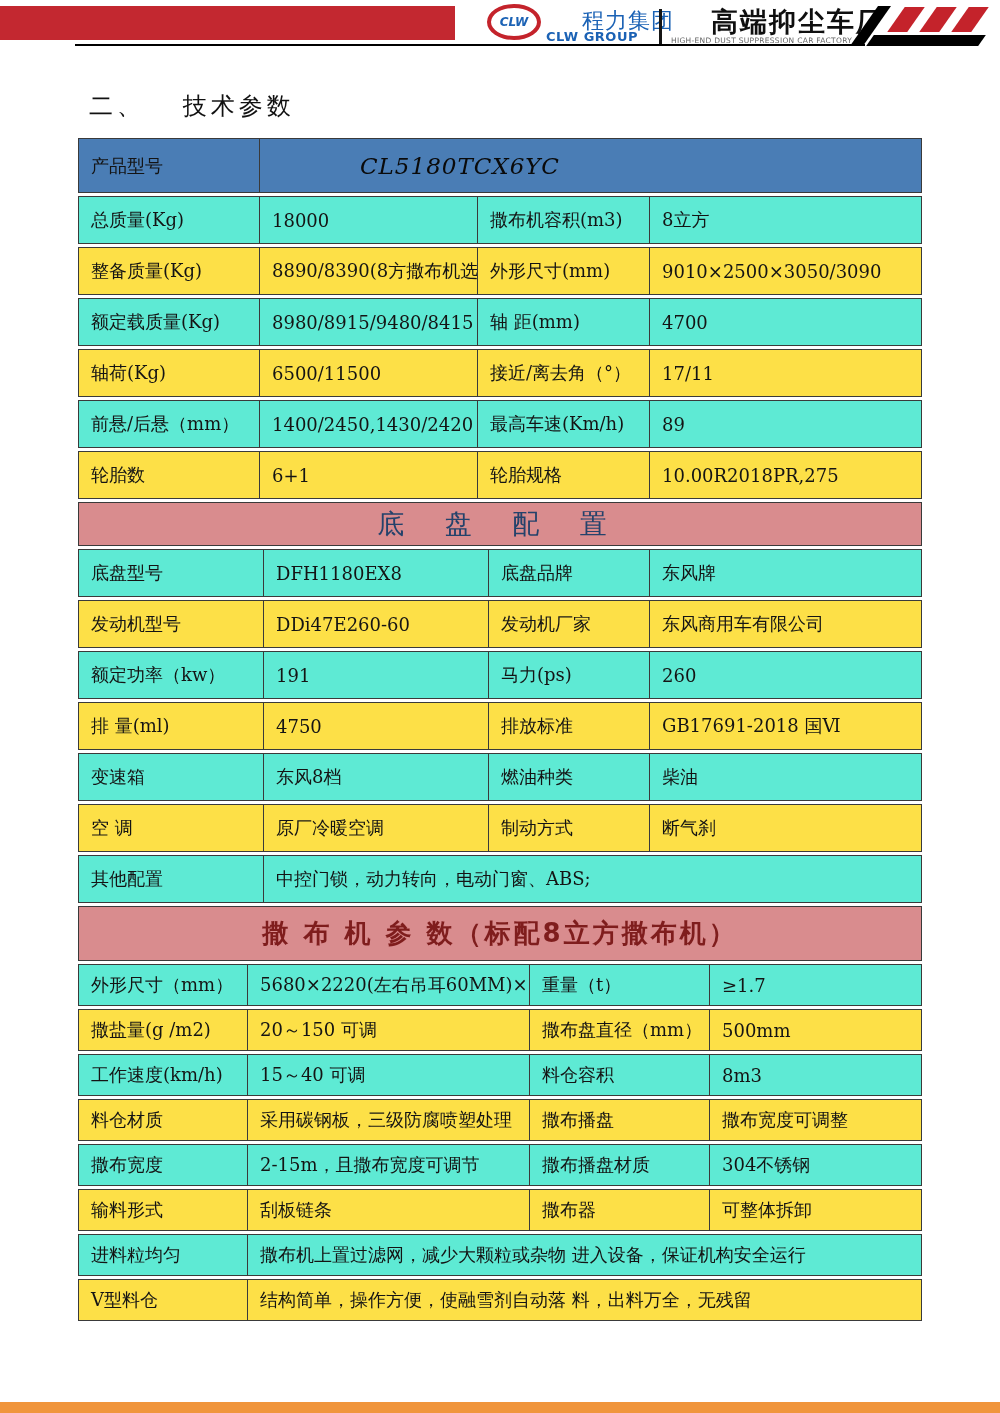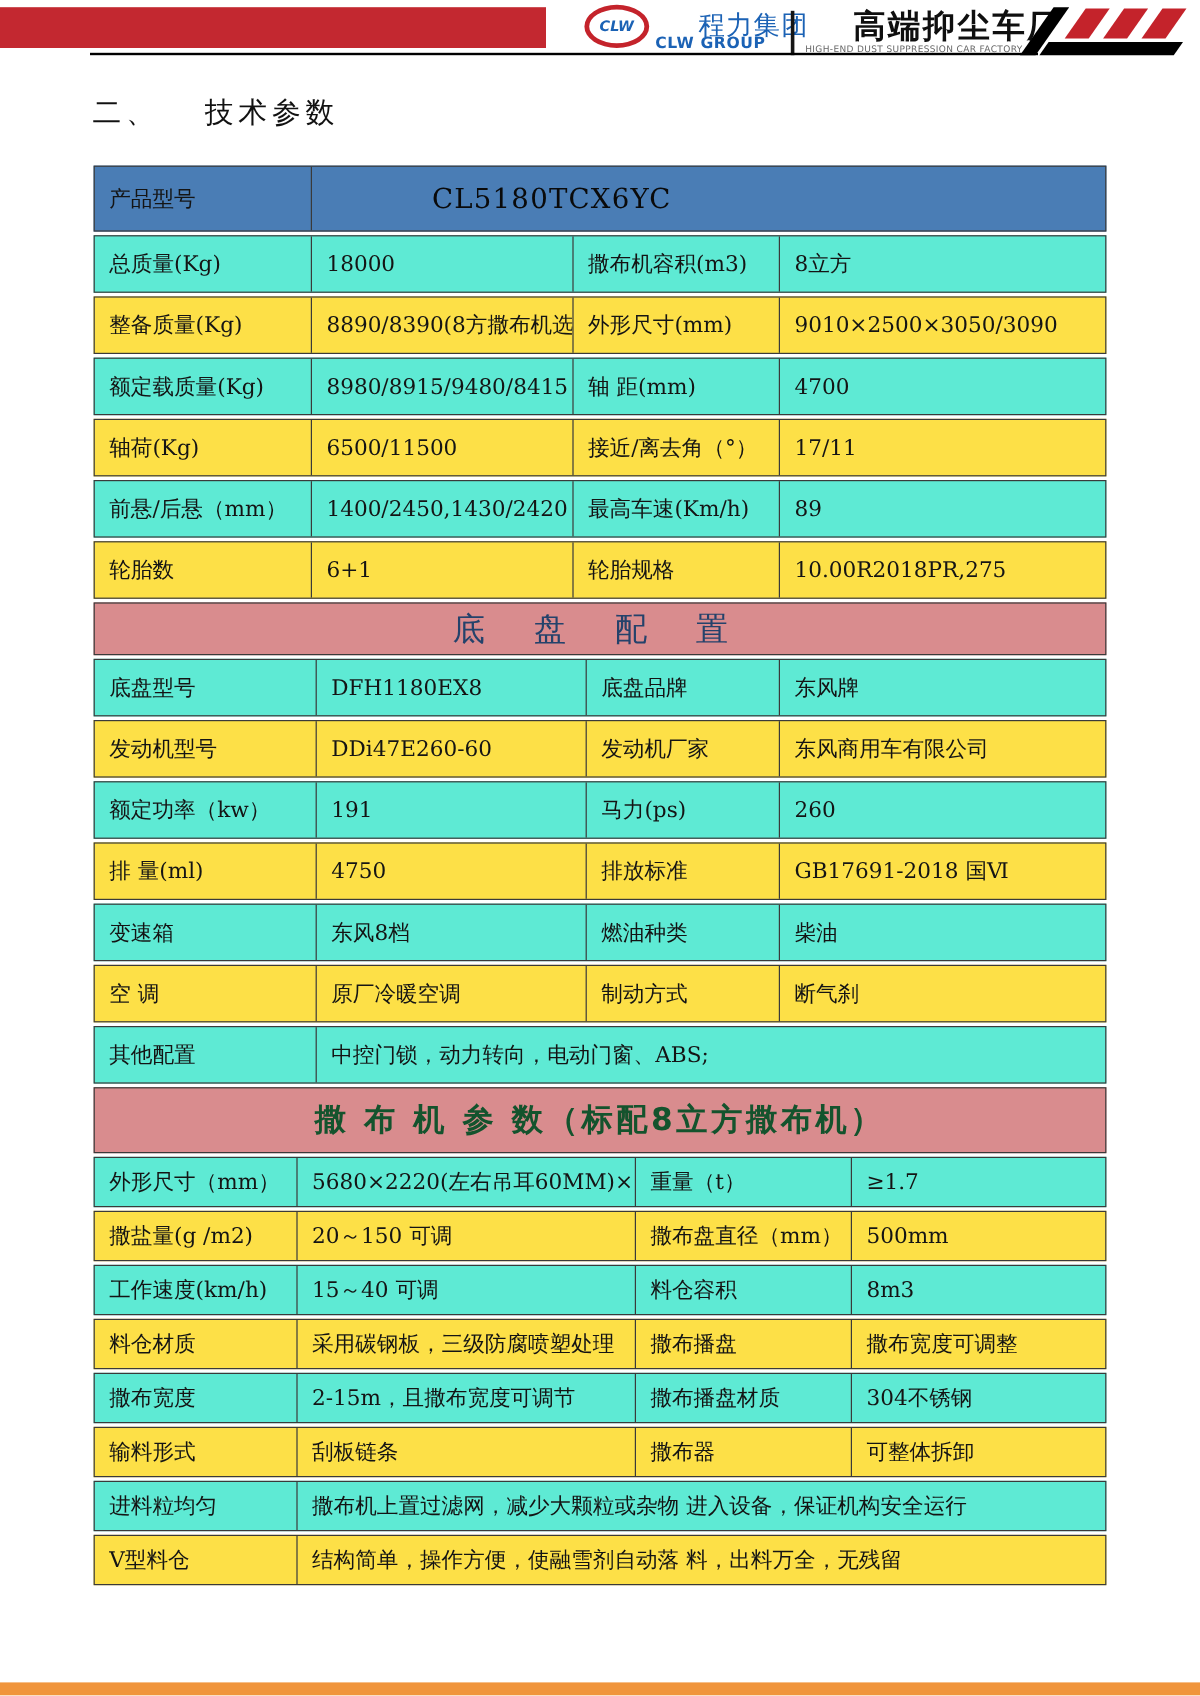--- a/index.html
+++ b/index.html
@@ -24,41 +24,41 @@
   .factory-en{position:absolute;left:671px;top:36px;font-size:7.5px;color:#666;white-space:nowrap;
             font-family:"DejaVu Sans","Liberation Sans",sans-serif;letter-spacing:.3px;}
   .header-underline{position:absolute;left:75px;top:44px;width:790px;height:2px;background:#000;}
   .swoosh{position:absolute;left:848px;top:2px;width:145px;height:46px;}
   .sw-diag{position:absolute;left:16px;top:4px;width:13px;height:40px;background:#000;transform:skewX(-35deg);}
   .sw-bar{position:absolute;left:22px;top:33px;width:112px;height:11px;background:#000;transform:skewX(-35deg);}
   .sw-stripe{position:absolute;top:5px;width:20px;height:25px;background:#c4232b;transform:skewX(-35deg);}
   .sw-s1{left:48px;} .sw-s2{left:80px;} .sw-s3{left:112px;}
 
   
-  .title{position:absolute;left:77px;top:78px;margin:0;font-size:24px;font-weight:400;color:#111;
+  .title{position:absolute;left:77px;top:78px;margin:12px;font-size:24px;font-weight:400;color:#111;
          word-spacing:26px;letter-spacing:4px;}
 
   
   .spec-table{position:absolute;left:78px;top:138px;width:844px;}
   .row{display:grid;box-sizing:border-box;border:1px solid #3a3a3a;margin-bottom:3px;height:48px;}
   .row.sec-top{grid-template-columns:180px 218px 172px auto;}
   .row.sec-chassis{grid-template-columns:167px 208px 144px auto;gap:17px;}
   .row.sec-spreader{grid-template-columns:168px 282px 180px auto;height:42px;}
   .row.model-row{height:55px;background:#4a7db5;}
   .tint-green{background:#5eead4;}
   .tint-blue{background:#fde047;}
   .cell{display:flex;align-items:center;box-sizing:border-box;padding:0 8px 0 12px;
         font-size:18px;white-space:nowrap;overflow:hidden;color:#141414;}
   .cell + .cell{border-left:1px solid #3a3a3a;}
   .cell.span{grid-column:2 / -1;}
-  .model-value{font-size:23px;padding-left:100px;letter-spacing:1px;color:#0a0a0a;}
+  .model-value{font-size:23px;padding-left:100px;letter-spacing:1px;color:#0a0a0a;font-style:italic;}
   .banner{display:flex;align-items:center;justify-content:center;box-sizing:border-box;
           border:1px solid #3a3a3a;margin-bottom:3px;background:#d98c8e;}
   .banner-chassis{height:44px;color:#24426b;font-size:27px;letter-spacing:16px;}
-  .banner-spreader{height:55px;color:#14532d;font-size:26px;letter-spacing:3px;font-weight:600;
+  .banner-spreader{height:55px;color:#7f1d1d;font-size:26px;letter-spacing:3px;font-weight:600;
           font-family:"DejaVu Sans","Liberation Sans",sans-serif;}
 
   
   .footer-bar{position:absolute;left:0;top:1402px;width:1000px;height:11px;background:#f0953c;}
 </style>
 </head>
 <body>
 
 <div class="page">
 

